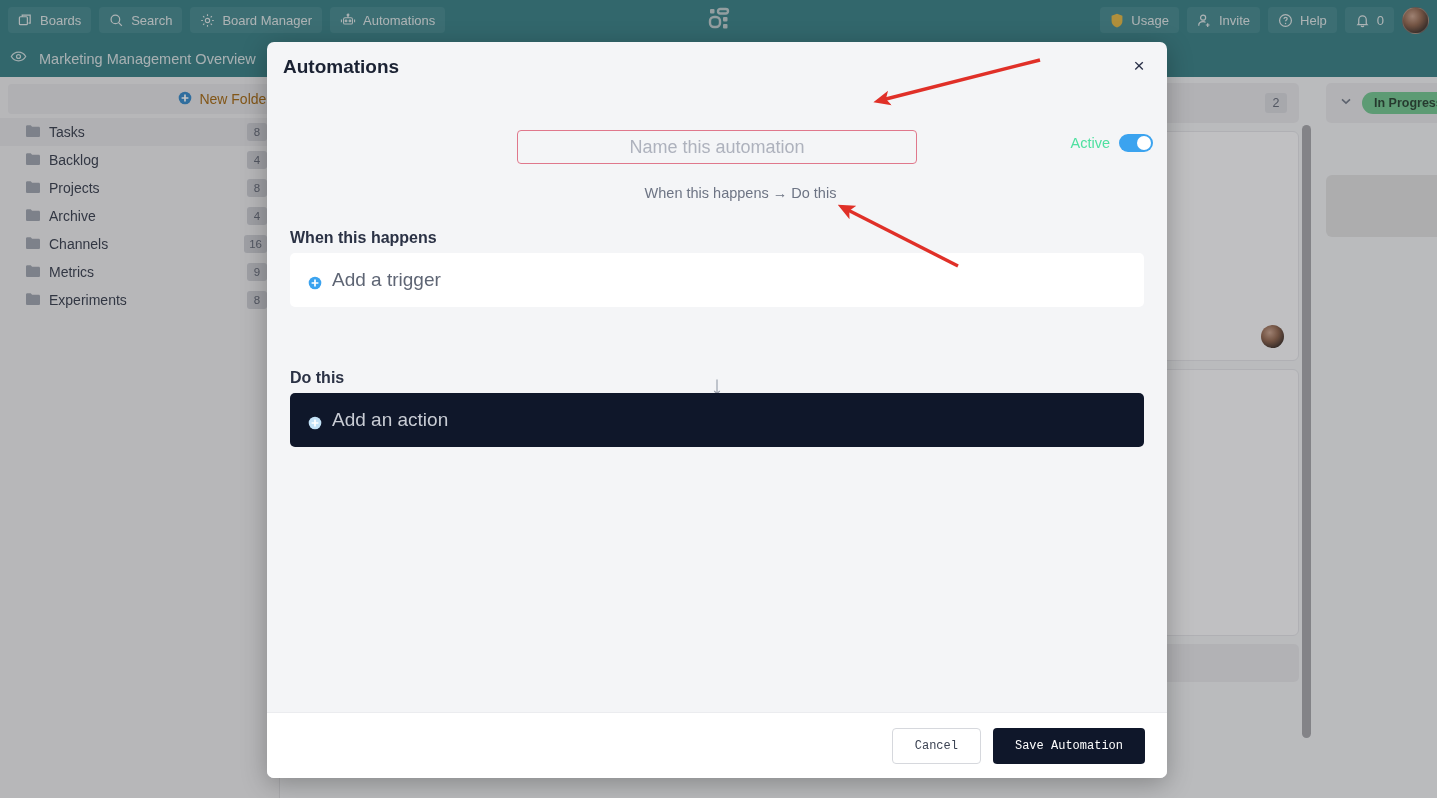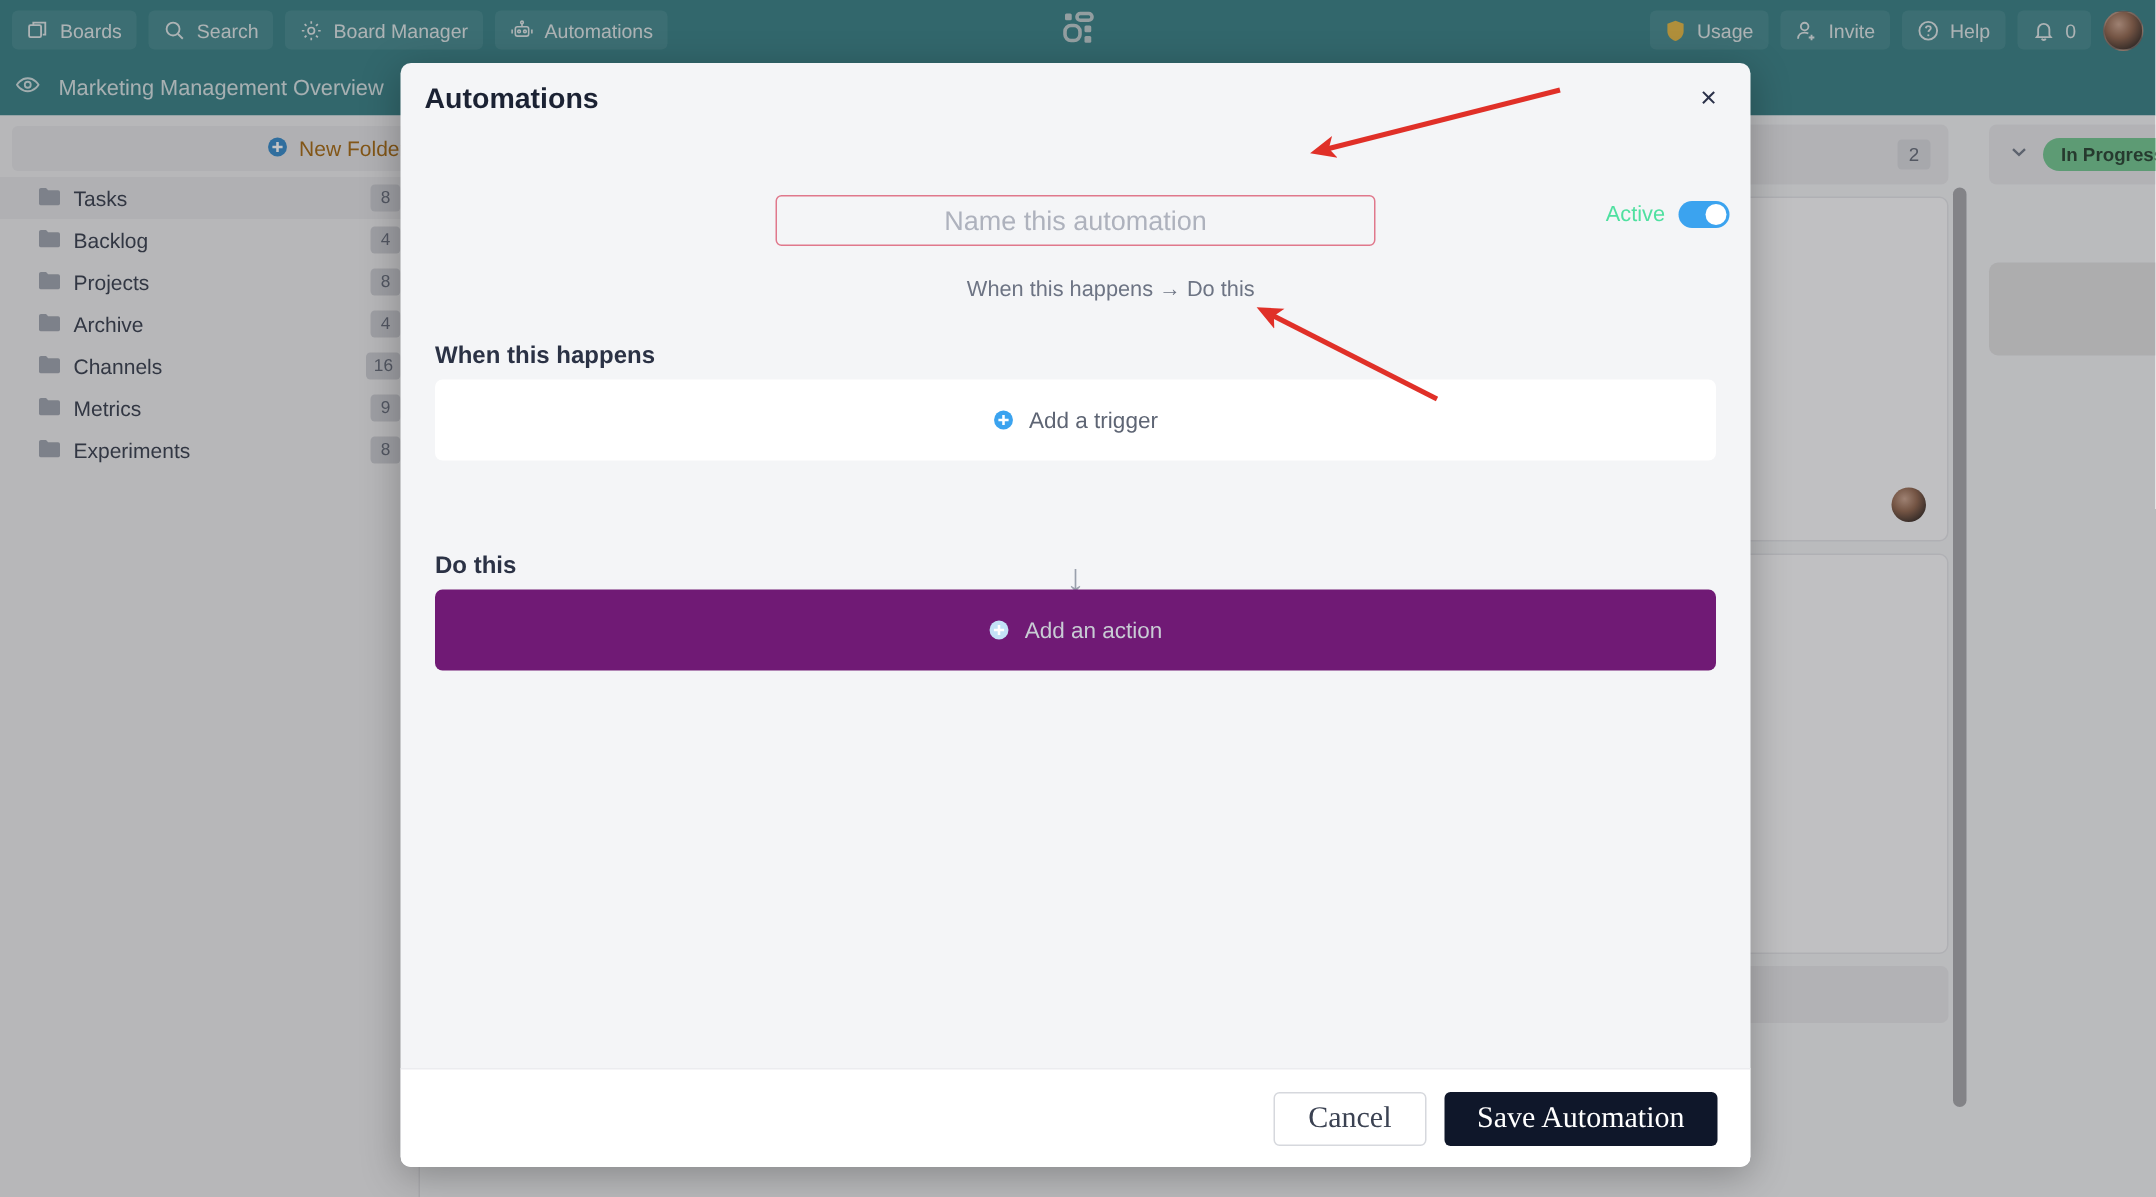--- a/index.html
+++ b/index.html
@@ -150,38 +150,38 @@
   .flow-link {
     position: absolute; left: 0; right: 0; top: 143px; text-align: center;
     font-size: 14.5px; color: #6d7484; cursor: pointer; padding-left: 47px;
   }
   .sec-label {
     position: absolute; left: 23px; font-size: 16px; color: #2b3245; font-weight: 600;
   }
   .slot {
     position: absolute; left: 23px; right: 23px; height: 54px;
     border-radius: 5px; display: flex; align-items: center; padding: 0 18px; gap: 10px;
-    font-size: 15px; cursor: pointer; justify-content: center;
+    font-size: 19px; cursor: pointer;
   }
   .slot.enabled { background: #ffffff; color: #5e6574; }
-  .slot.disabled { background: #701a75; color: #c8ccd4; cursor: default; }
+  .slot.disabled { background: #0f172a; color: #c8ccd4; cursor: default; }
   .plus-ic { width: 14px; height: 14px; flex: none; }
   .down-arrow {
     position: absolute; left: 0; right: 0; top: 330px; text-align: center;
     color: #9aa0ac; font-size: 26px; line-height: 1;
   }
   .modal-footer {
     height: 66px; background: #ffffff; border-top: 1px solid #ebecef;
     display: flex; align-items: center; justify-content: flex-end;
     padding: 0 22px; gap: 12px;
   }
   .btn {
-    height: 36px; padding: 0 22px; border-radius: 4px; font-size: 20px;
+    height: 36px; padding: 0 22px; border-radius: 4px; font-size: 12px;
     display: flex; align-items: center; justify-content: center;
-    font-family: Liberation Serif, serif;
+    font-family: Liberation Mono, monospace;
   }
   .btn-cancel { background: #fff; border: 1px solid #d6d8dd; color: #3b4252; cursor: pointer; }
   .btn-save { background: #0f172a; border: none; color: #ffffff; cursor: default; }
 
   
   #annotations { position: absolute; inset: 0; pointer-events: none; }
 </style>
 </head>
 <body>
 

